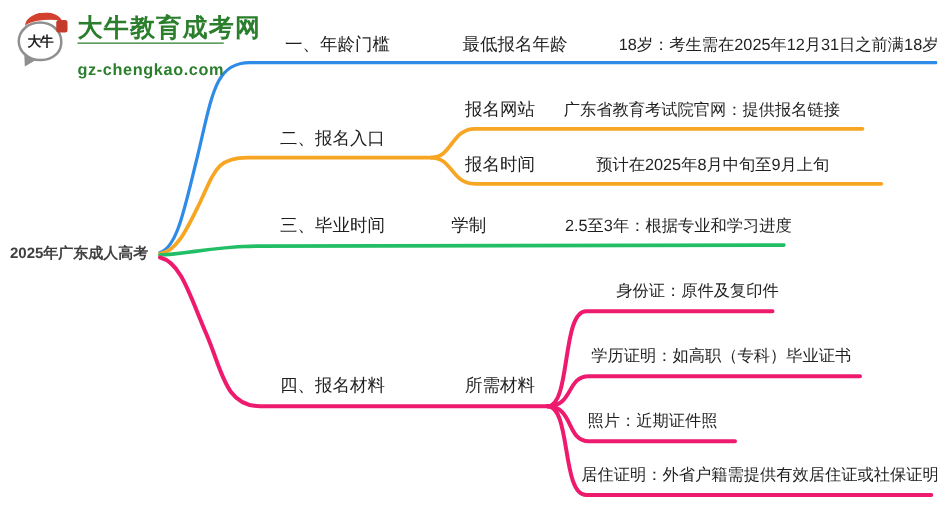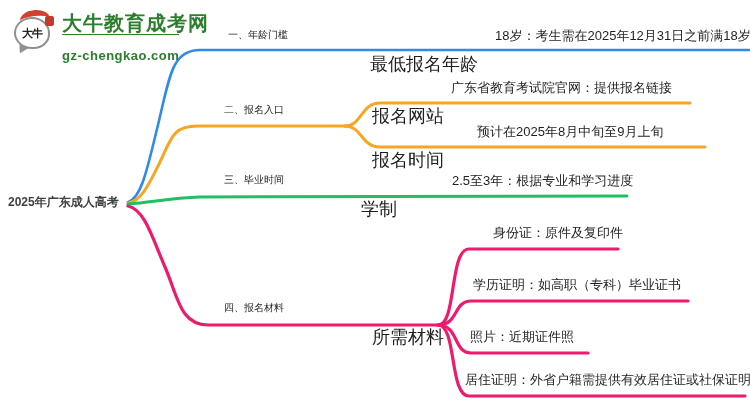--- a/index.html
+++ b/index.html
@@ -6,22 +6,22 @@
   html,body{margin:0;padding:0;background:#ffffff;}
   .stage{
     position:relative;width:750px;height:410px;background:#ffffff;overflow:hidden;
     font-family:"Liberation Sans","DejaVu Sans",sans-serif;
   }
   svg.links{position:absolute;left:0;top:0;width:750px;height:410px;}
   .node{
     position:absolute;white-space:nowrap;color:#1f1f1f;line-height:20px;height:20px;
   }
   .root-label{font-size:12px;font-weight:bold;color:#404040;}
-  .lvl1{font-size:10px;}
-  .lvl2{font-size:18px;margin-top:29px;}
+  .lvl1{font-size:14px;}
+  .lvl2{font-size:14px;}
   .leaf{font-size:13px;}
   
   .brand{position:absolute;left:12px;top:10px;display:flex;align-items:flex-start;}
   .brand-icon{position:relative;width:44px;height:44px;}
   .bubble{
     position:absolute;left:2px;top:7px;width:32px;height:28px;
     border:2px solid #8f8f8f;border-radius:50% 50% 46% 50%;
     background:#fff;display:flex;align-items:center;justify-content:center;
   }
   .bubble-tail{

